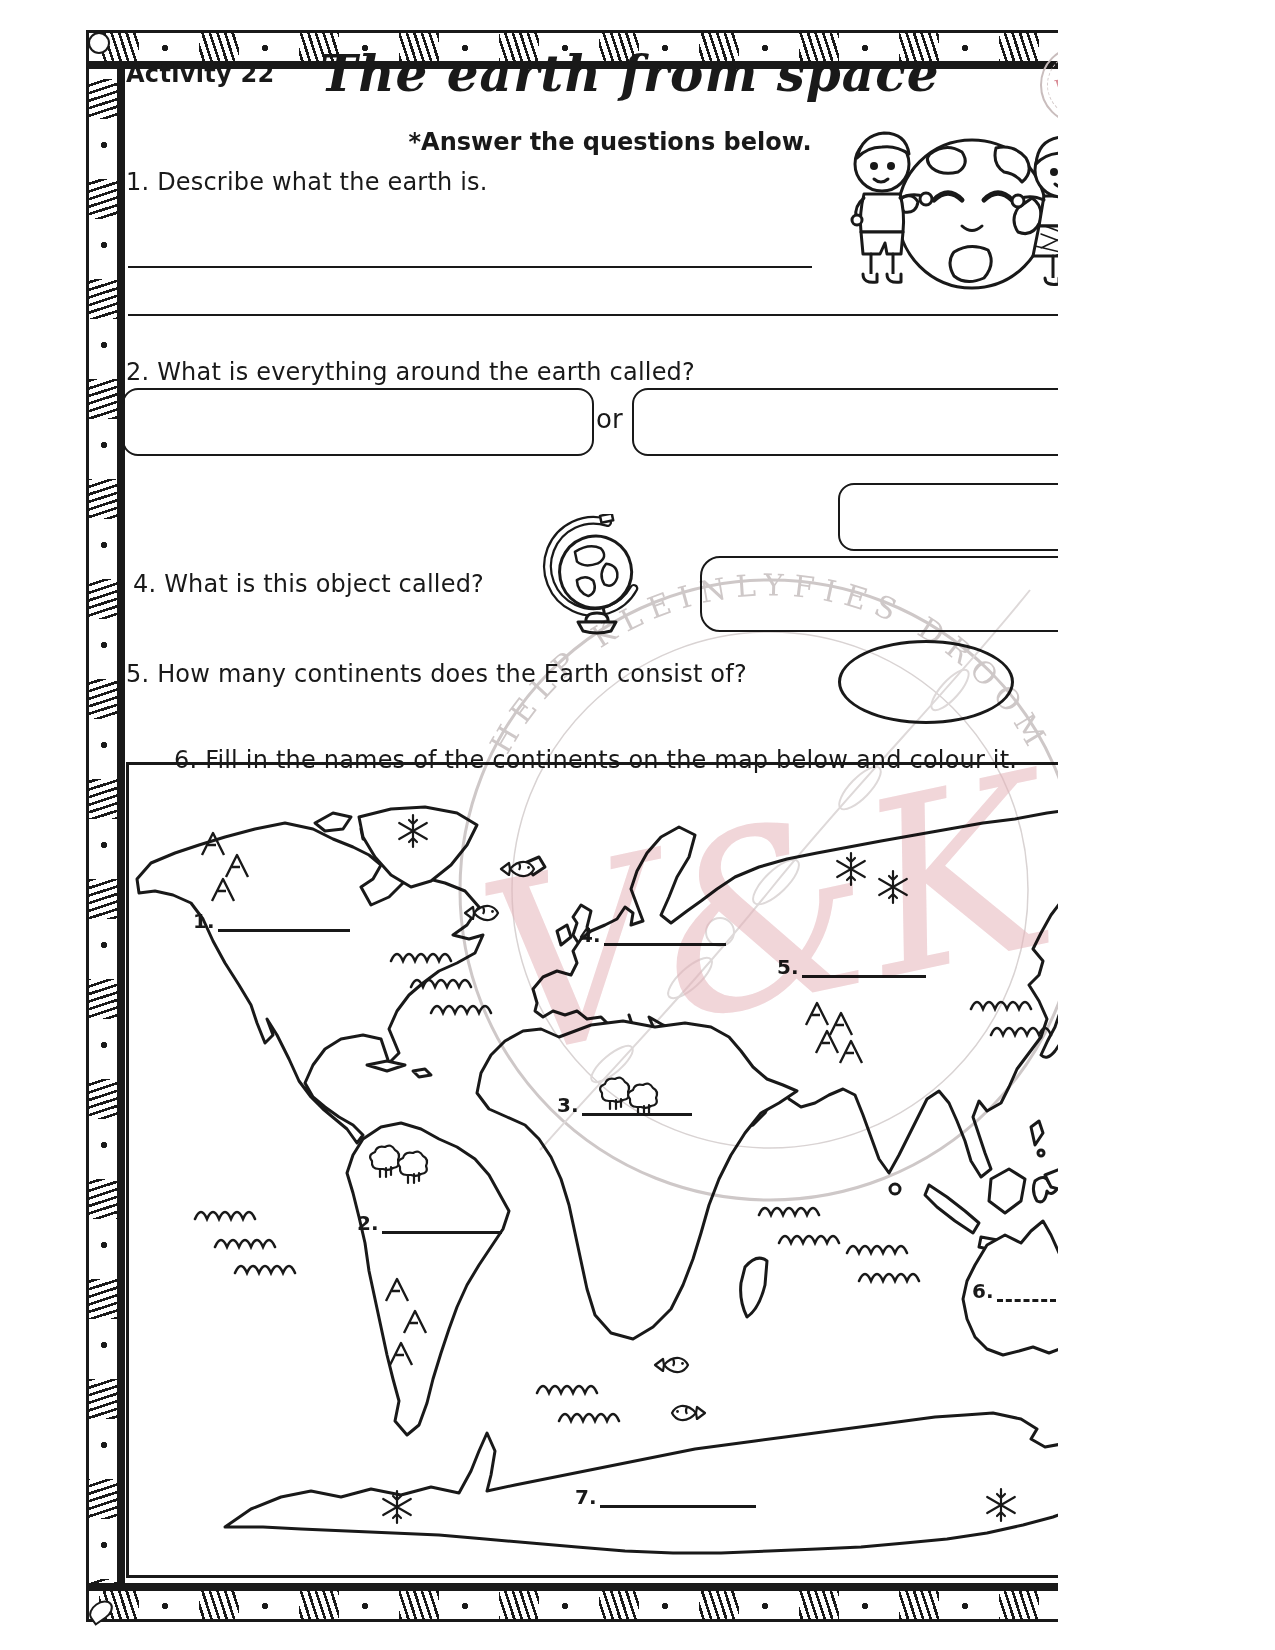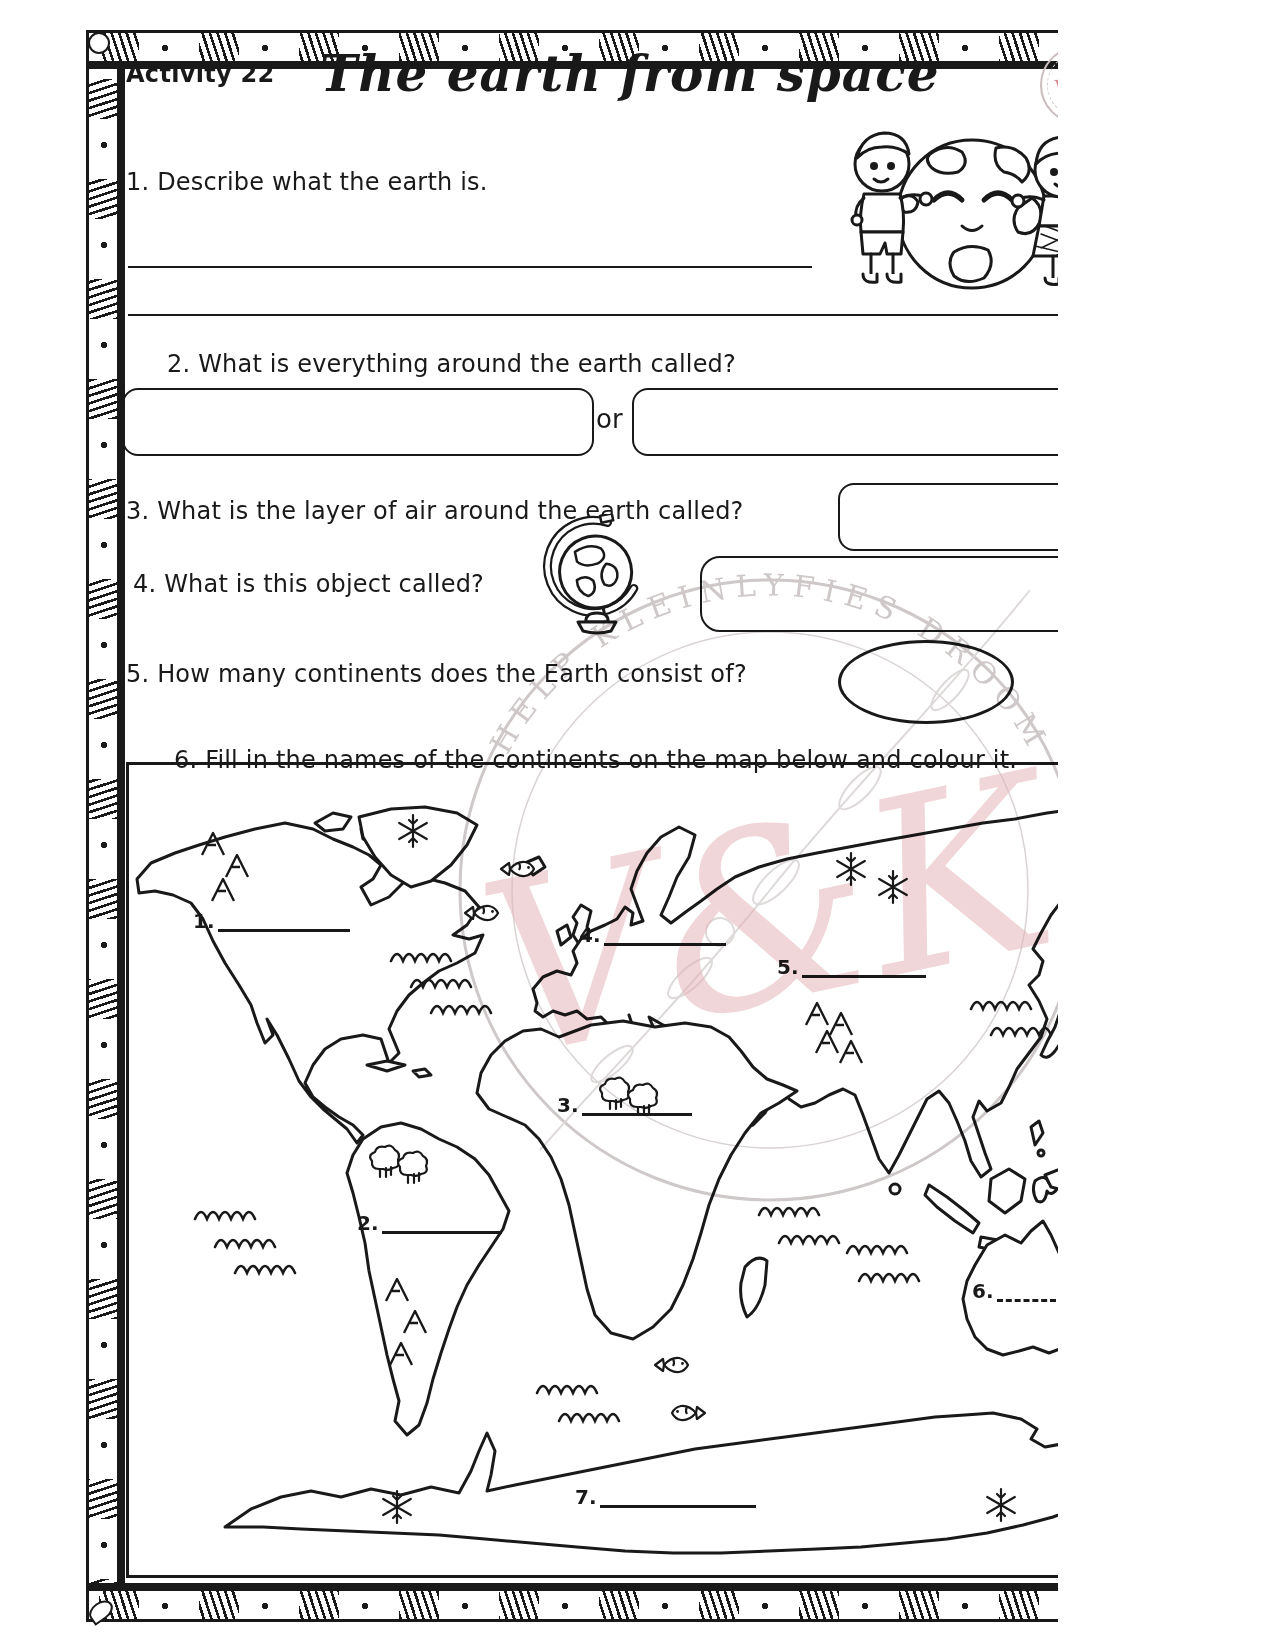--- a/index.html
+++ b/index.html
@@ -37,21 +37,21 @@
          letter-spacing:1px;}
   .subtitle{position:absolute;left:320px;top:128px;width:580px;text-align:center;
             font-size:24px;font-weight:700;}
   .logo{position:absolute;left:1040px;top:46px;width:74px;height:74px;border:2px solid #c9bdbd;
         border-radius:50%;display:flex;align-items:center;justify-content:center;}
   .logo::before{content:"";position:absolute;inset:5px;border:1.5px dashed #d4caca;border-radius:50%;}
   .logo-text{font-family:"DejaVu Serif",serif;font-style:italic;font-size:21px;color:#d98c96;
              transform:rotate(-8deg);}
   
   .q{position:absolute;left:126px;font-size:24px;letter-spacing:.2px;white-space:nowrap;}
-  #q1{top:168px;} #q2{top:350px;padding-left:41px;} #q3{top:497px;} #q4{top:570px;padding-left:7px;} #q5{top:660px;} #q6{top:746px;padding-left:48px;}
+  #q1{top:168px;} #q2{top:358px;} #q3{top:497px;} #q4{top:570px;padding-left:7px;} #q5{top:660px;} #q6{top:746px;padding-left:48px;}
   .answer-line{position:absolute;height:0;border-top:2.6px solid #191919;}
   #a1-line1{left:128px;top:266px;width:684px;}
   #a1-line2{left:128px;top:314px;width:962px;}
   .answer-box{position:absolute;border:2.6px solid #191919;border-radius:16px;background:transparent;}
   #q2-box1{left:122px;top:388px;width:468px;height:64px;}
   #q2-box2{left:632px;top:388px;width:518px;height:64px;}
   .or-label{position:absolute;left:596px;top:404px;font-size:26px;}
   #q3-box{left:838px;top:483px;width:314px;height:64px;}
   #q4-box{left:700px;top:556px;width:450px;height:72px;border-radius:20px;}
   #q5-oval{left:838px;top:640px;width:170px;height:78px;border:3.5px solid #191919;border-radius:50%;
@@ -85,20 +85,21 @@
     <div class="strip h top"></div>
     <div class="strip h bottom"></div>
     <div class="strip v left"></div>
     <div class="strip v right"></div>
     <div class="corner-tl"></div>
     <div class="corner-bl"></div>
   </div>
 
   <div class="activity">Activity 22</div>
   <div class="title">The earth from space</div>
+  <div class="subtitle">*Answer the questions below.</div>
   <div class="logo">
     <span class="logo-text">V&amp;K</span>
   </div>
 
   <svg class="kids" viewBox="0 0 252 190">
     <g fill="#fff" stroke="#191919" stroke-width="3" stroke-linejoin="round" stroke-linecap="round">
 
       <path d="M240,72 Q252,84 247,96 Q242,108 248,118 Q253,128 246,140 L238,138 Q243,127 239,118 Q233,106 239,96 Q243,86 234,78 Z"></path>
 
       <circle cx="126" cy="112" r="74"></circle>
@@ -151,21 +152,20 @@
 
   <div class="q" id="q1">1. Describe what the earth is.</div>
   <div class="answer-line" id="a1-line1"></div>
   <div class="answer-line" id="a1-line2"></div>
 
   <div class="q" id="q2">2. What is everything around the earth called?</div>
   <div class="answer-box" id="q2-box1"></div>
   <div class="or-label">or</div>
   <div class="answer-box" id="q2-box2"></div>
 
-  <div class="q" id="q3">3. What is the layer of air around the earth called?</div>
   <div class="answer-box" id="q3-box"></div>
 
   <svg class="desk-globe" viewBox="0 0 114 130">
     <g transform="rotate(-12 56 60)" stroke="#191919" fill="#fff" stroke-linejoin="round" stroke-linecap="round">
       <path d="M78,12 A46,46 0 1 0 90,82" fill="none" stroke-width="9"></path>
       <path d="M78,12 A46,46 0 1 0 90,82" fill="none" stroke="#fff" stroke-width="4.5"></path>
       <rect x="72" y="4" width="12" height="7" stroke-width="2.5"></rect>
       <circle cx="56" cy="58" r="36" stroke-width="3"></circle>
       <path d="M40,34 Q56,28 66,36 Q72,46 60,50 Q46,52 40,44 Z" stroke-width="2.5"></path>
       <path d="M68,52 Q80,56 76,68 Q70,78 62,72 Q58,60 68,52 Z" stroke-width="2.5"></path>

